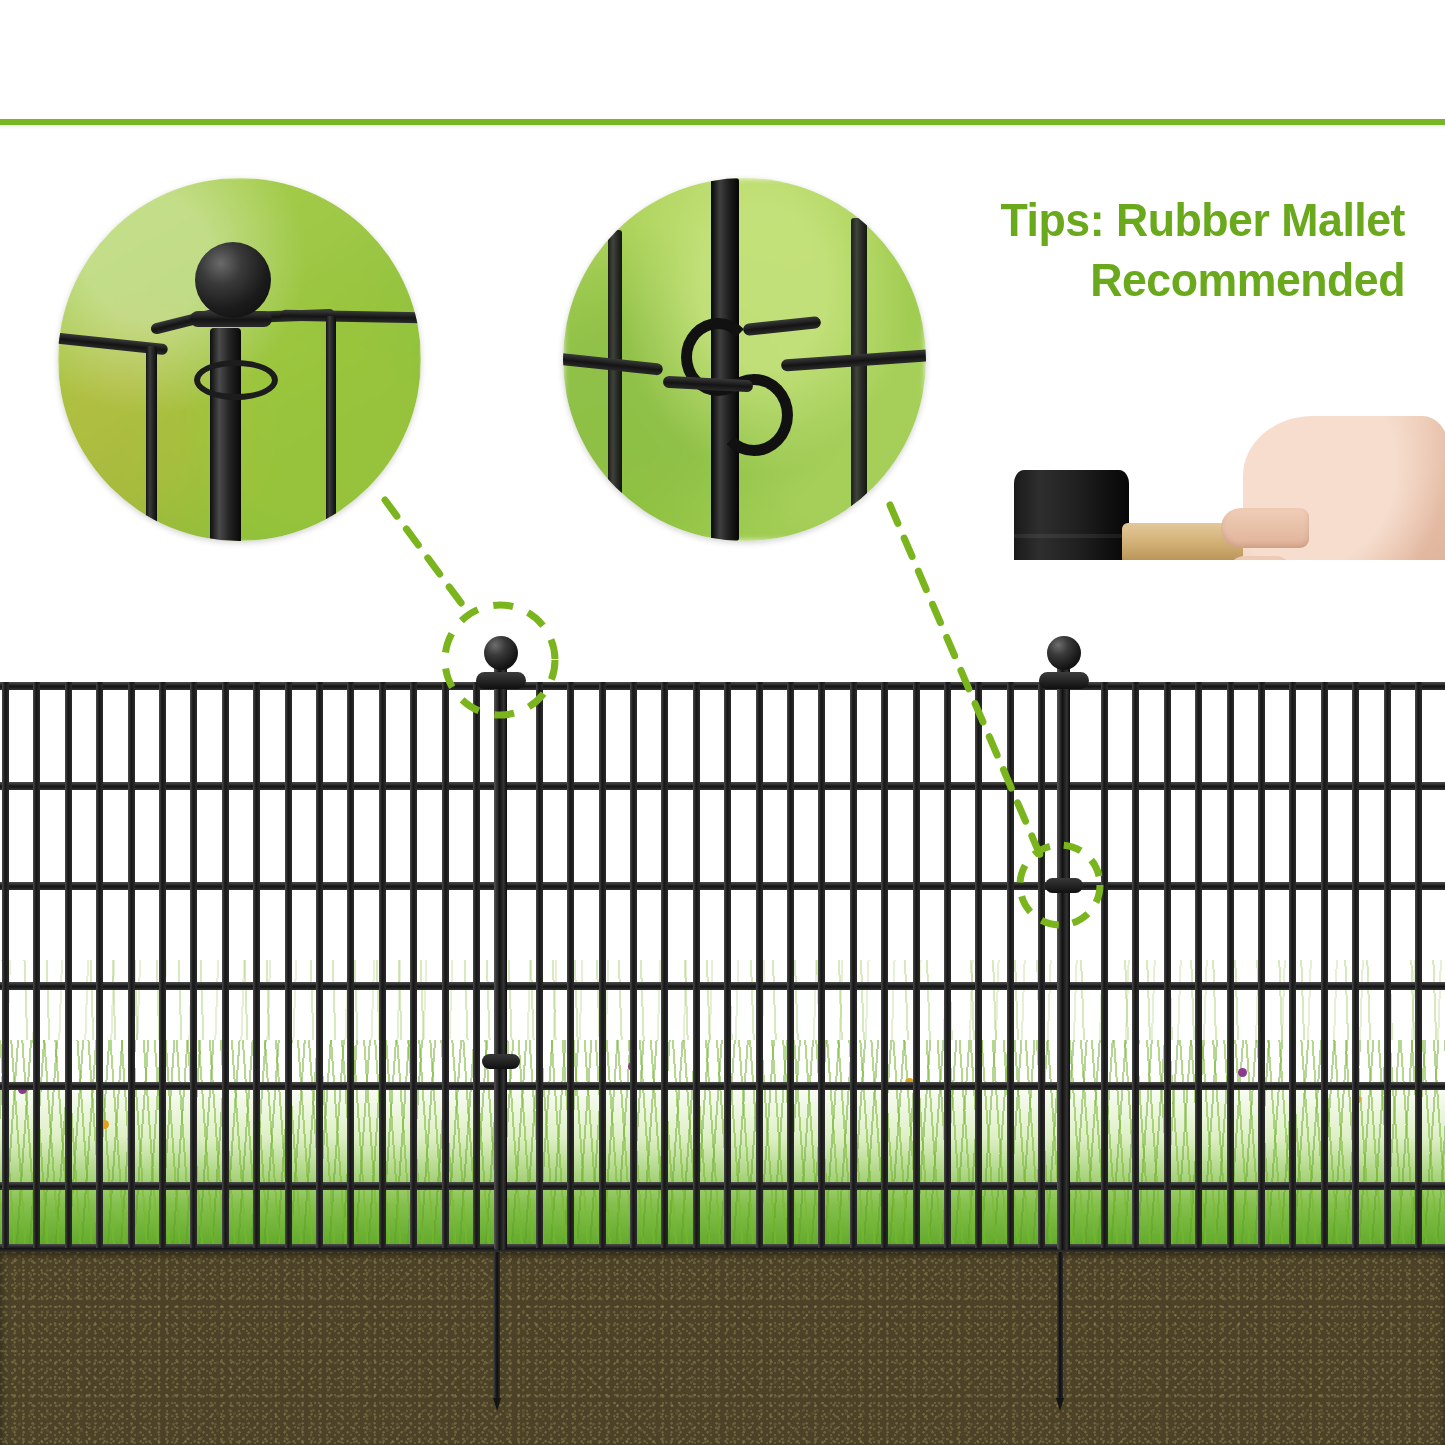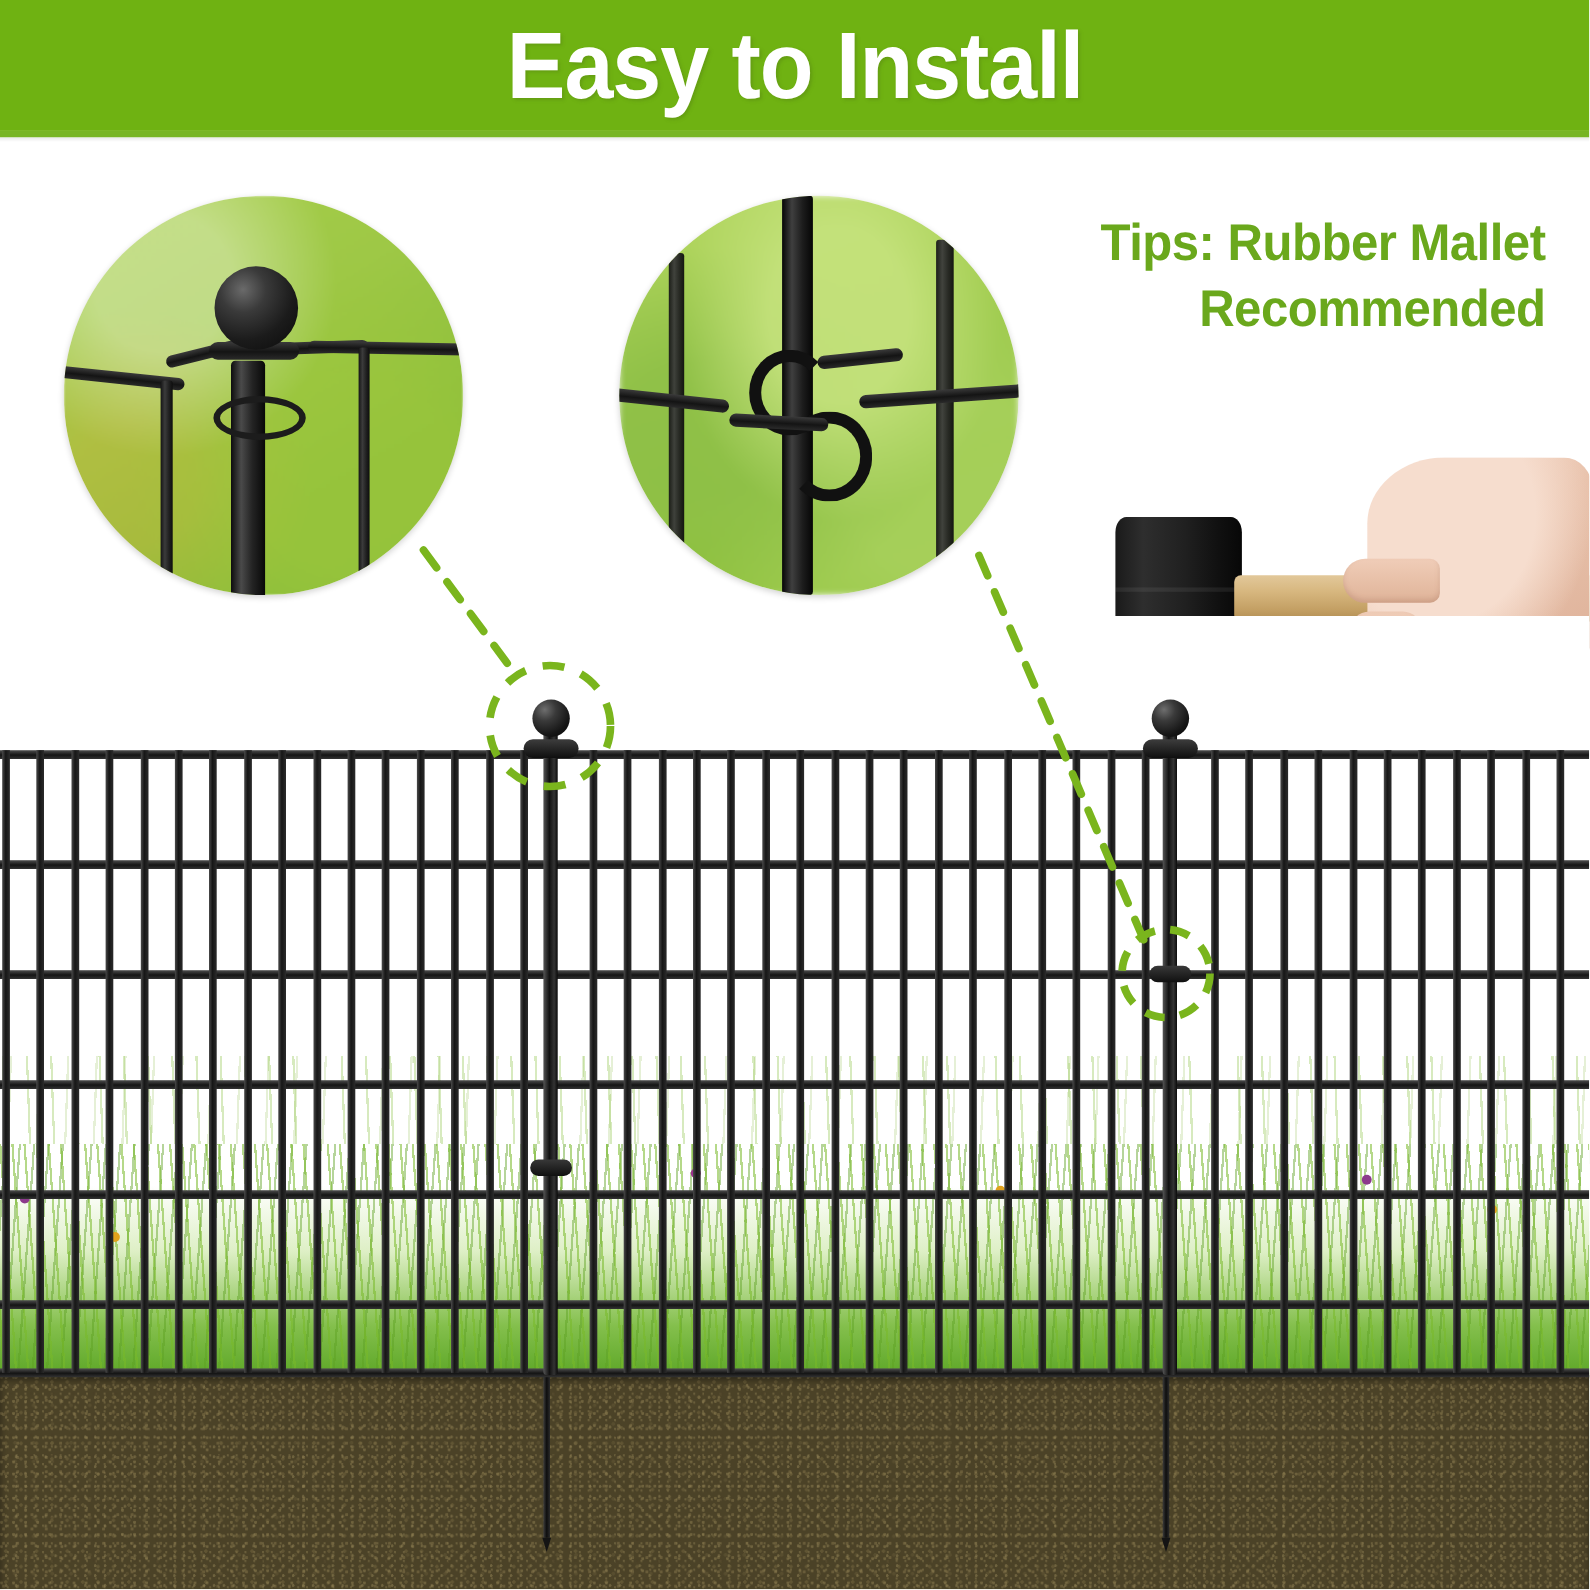--- a/index.html
+++ b/index.html
@@ -188,23 +188,20 @@
   .stake:after{
     content:"";position:absolute;left:-1px;bottom:-13px;border-left:4px solid transparent;
     border-right:4px solid transparent;border-top:13px solid #141414;
   }
 </style>
 </head>
 <body>
 
 <div class="stage">
 
-  <div class="banner">
-    <div class="banner-title">Easy to Install</div>
-  </div>
   <div class="banner-underline"></div>
   <div class="banner-shadow"></div>
 
   <div class="tips">
     <div>Tips: Rubber Mallet</div>
     <div>Recommended</div>
   </div>
 
   <div class="detail-circle" id="circle-finial">
     <div class="blur-bg"></div>

